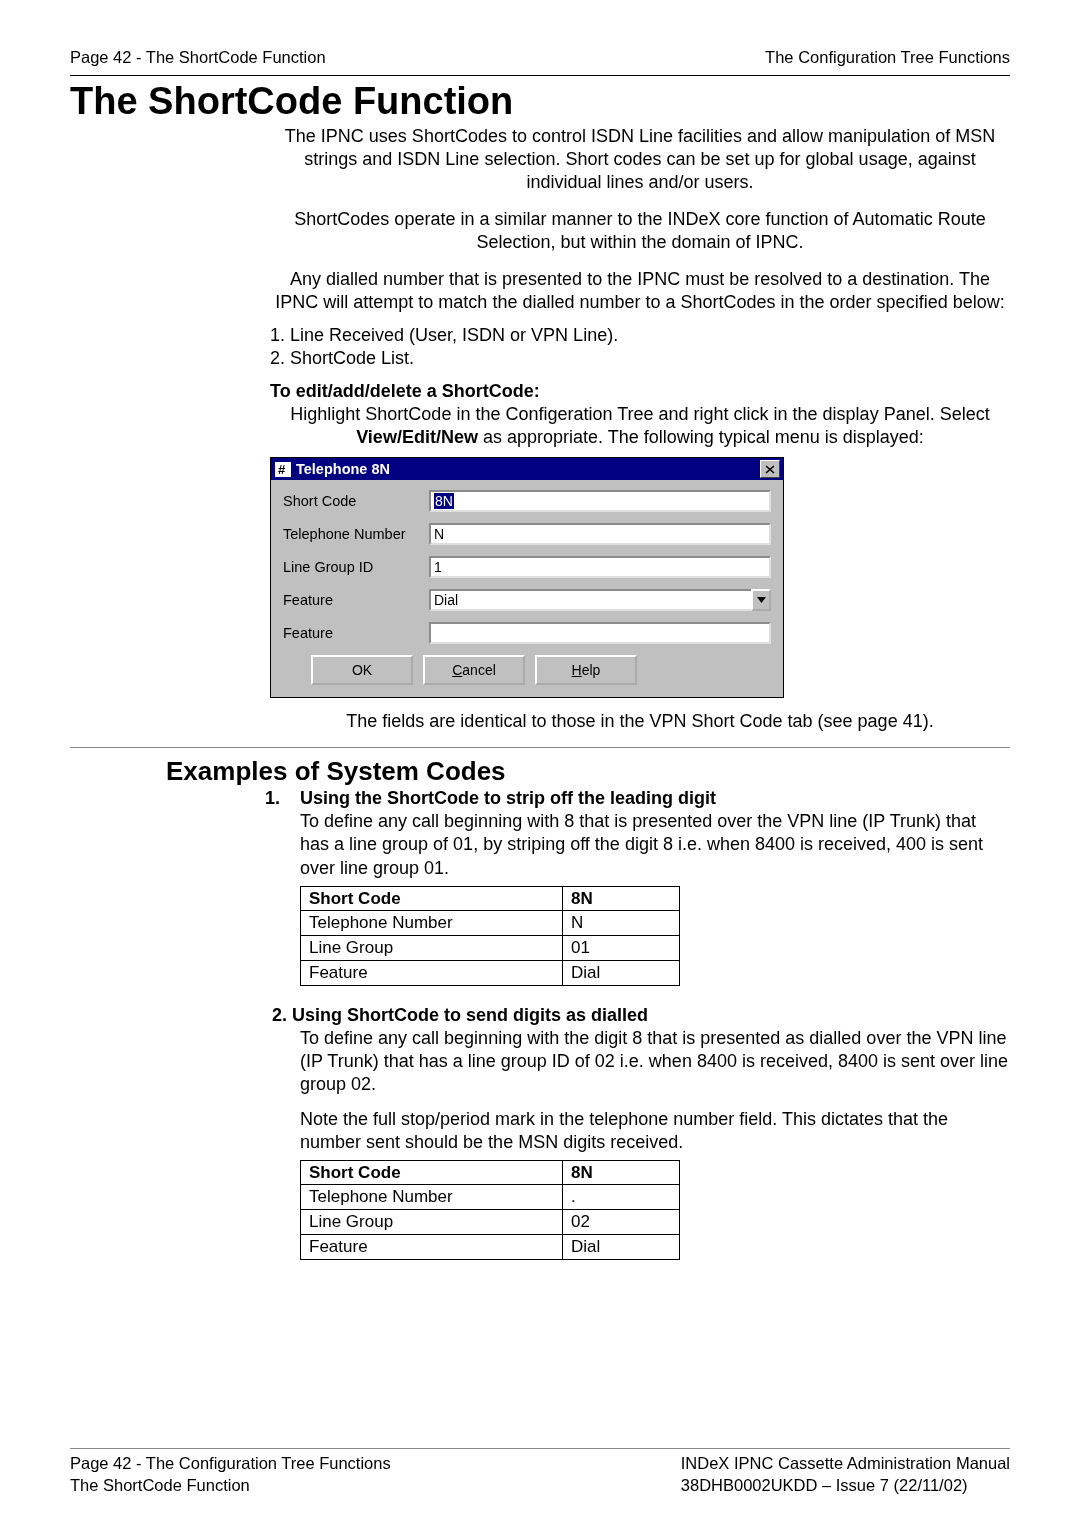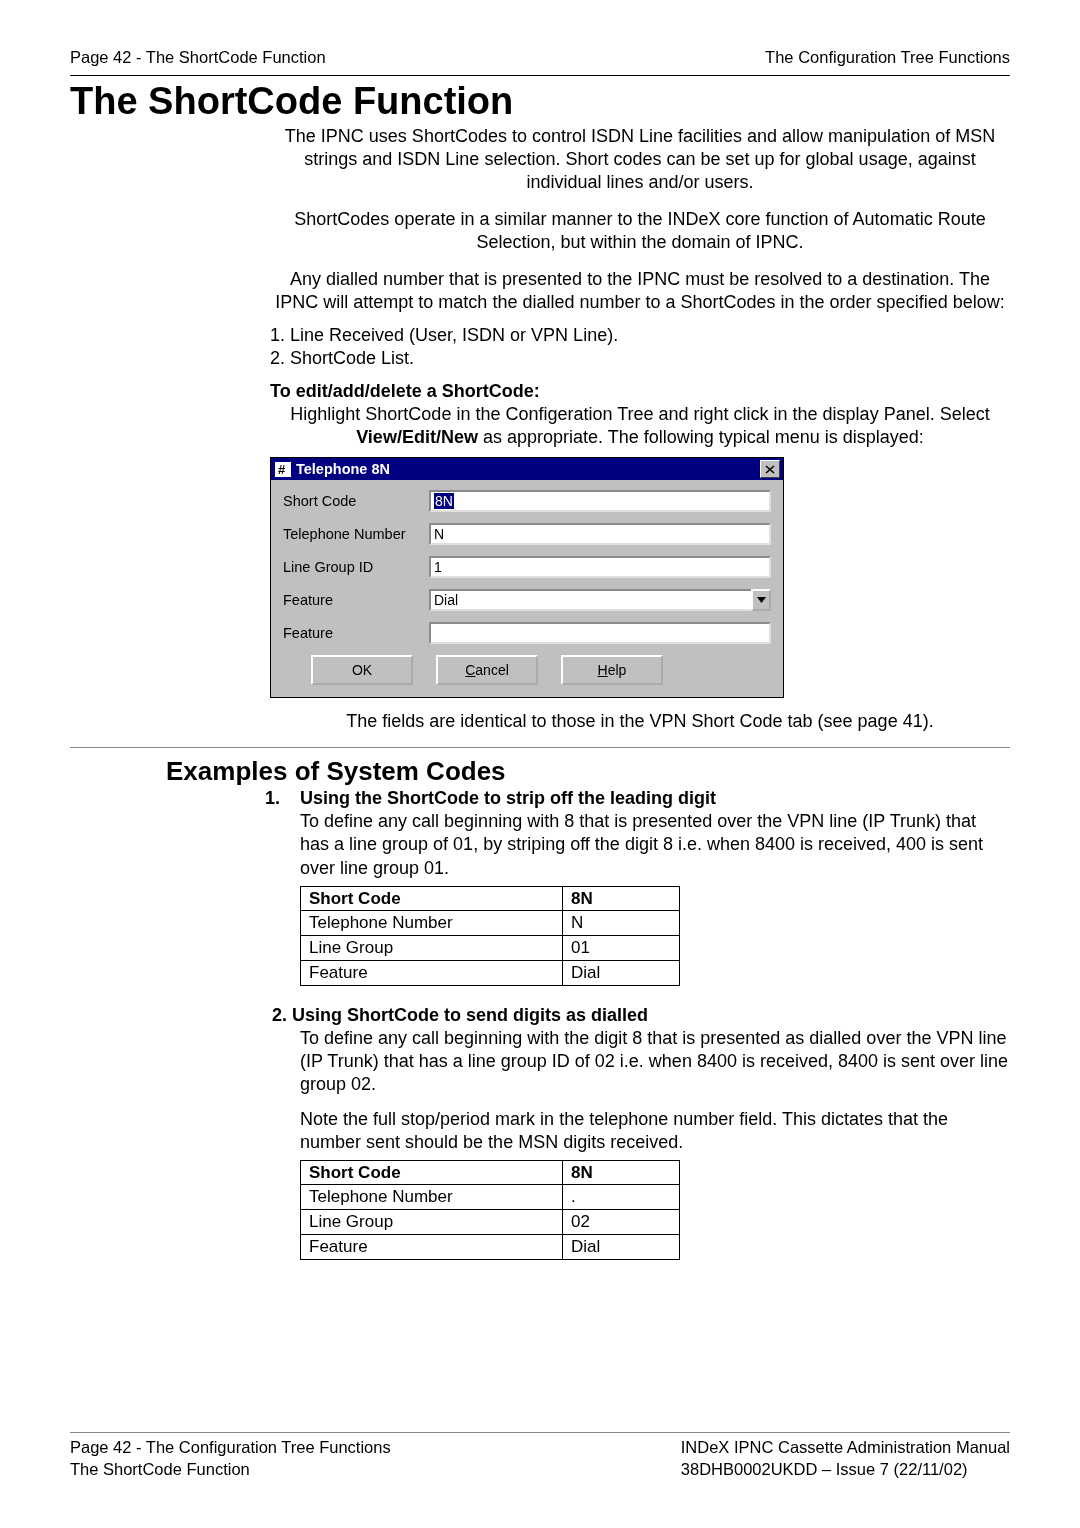--- a/index.html
+++ b/index.html
@@ -125,21 +125,21 @@
     height: 22px;
     background: #c0c0c0;
     border: 2px outset #fff;
     box-sizing: border-box;
     display: flex;
     align-items: center;
     justify-content: center;
   }
   .btnrow {
     display: flex;
-    gap: 23px;
+    gap: 10px;
     margin-top: 4px;
     margin-left: 28px;
   }
   .winbtn {
     width: 98px;
     height: 26px;
     background: #c0c0c0;
     border: 2px outset #fff;
     font-family: "MS Sans Serif", Tahoma, Arial, sans-serif;
     font-size: 14px;
@@ -174,21 +174,21 @@
     font-size: 17px;
   }
   .mini-table td {
     border: 1px solid #000;
     padding: 1px 8px 1px 8px;
   }
   .mini-table td:first-child { width: 245px; }
   .mini-table td:last-child { width: 100px; }
   .footer {
     position: absolute;
-    bottom: 48px;
+    bottom: 32px;
     left: 70px;
     right: 70px;
   }
   .footer-rule { border-top: 1px solid #888; margin-bottom: 4px;}
   .footer-row {
     display: flex;
     justify-content: space-between;
     font-size: 16.5px;
     line-height: 1.3;
   }

